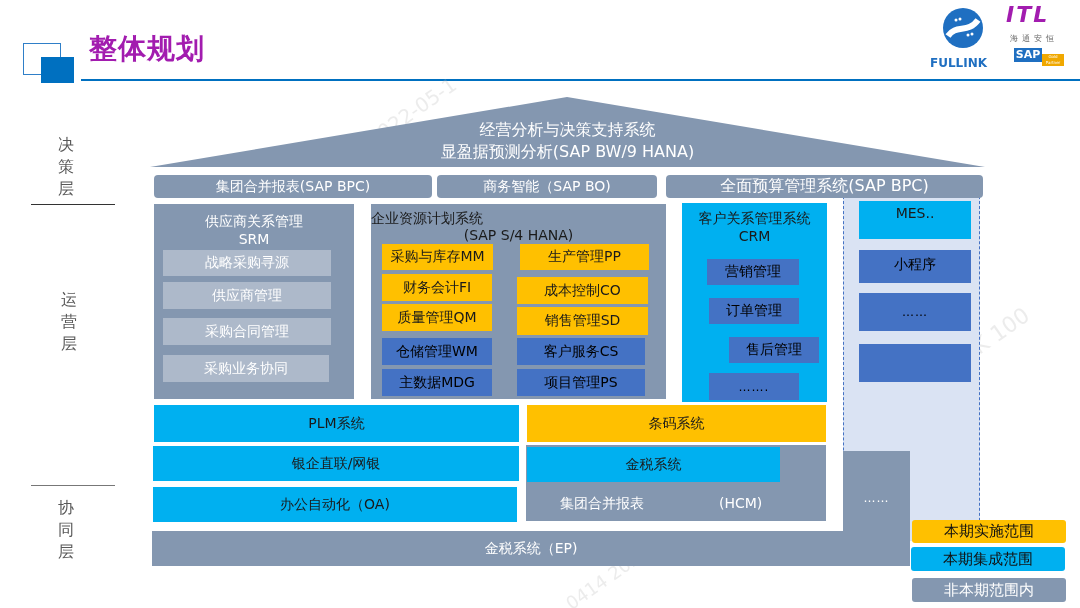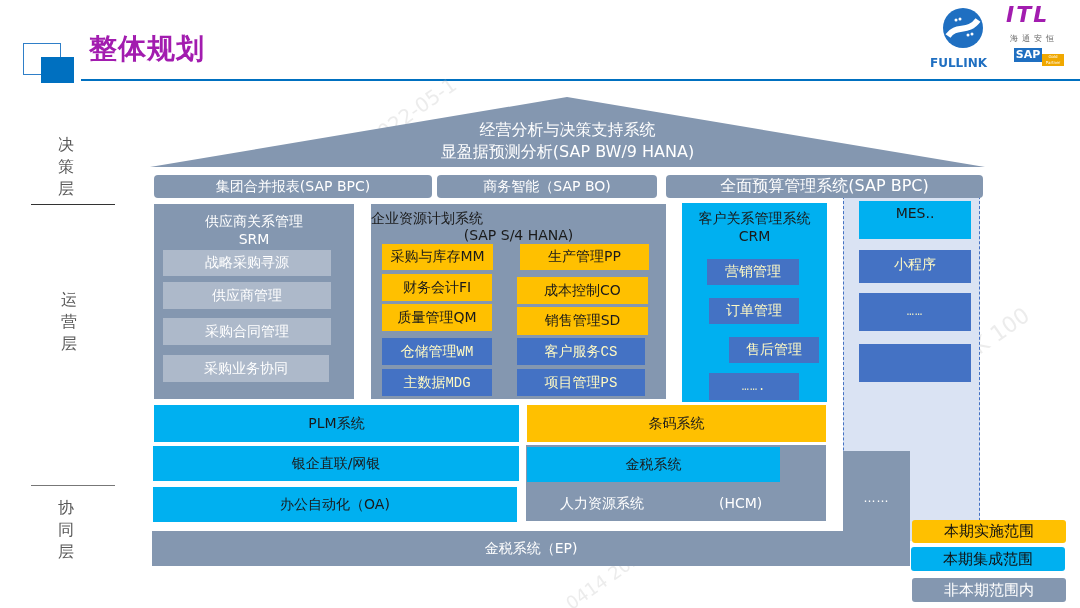--- a/index.html
+++ b/index.html
@@ -7,21 +7,21 @@
     width:1080px; height:608px; position:relative; overflow:hidden;
     background:#ffffff;
     font-family: "DejaVu Sans", "Liberation Sans", sans-serif;
   }
   .abs { position:absolute; box-sizing:border-box; }
   .center { display:flex; align-items:center; justify-content:center; text-align:left; }
   .gray { background:#8497b0; color:#ffffff; }
   .lgray { background:#adb9ca; color:#ffffff; }
   .cyan { background:#00b0f0; color:#1a1a1a; }
   .gold { background:#ffc000; color:#1a1a1a; }
-  .blue { background:#4472c4; color:#fef9c3;font-family:Liberation Mono, monospace; }
+  .blue { background:#4472c4; color:#000000; }
 
   
   .hdr-sq1 { left:23px; top:43px; width:38px; height:32px; border:1px solid #2f7fc8; background:#fff; }
   .hdr-sq2 { left:41px; top:57px; width:33px; height:26px; background:#0070c0; }
   .hdr-line { left:81px; top:79px; width:1000px; height:2px; background:#0070c0; }
   .title { left:89px; top:30px; font-size:28px; font-weight:bold; color:#a21caf; letter-spacing:1px; }
   .logo-wrap { left:930px; top:2px; width:150px; height:74px; }
 
   
   .layer { width:20px; font-size:16px; color:#595959; line-height:22px; text-align:center; }
@@ -122,21 +122,21 @@
 <div class="abs gray" style="left:843px;top:451px;width:67px;height:90px;"></div>
 
 <div class="abs cyan center txt14" style="left:154px;top:405px;width:365px;height:37px;">PLM系统</div>
 <div class="abs gold center txt14" style="left:527px;top:405px;width:299px;height:37px;">条码系统</div>
 
 <div class="abs cyan center txt14" style="left:153px;top:446px;width:366px;height:35px;">银企直联/网银</div>
 <div class="abs cyan center txt14" style="left:527px;top:447px;width:253px;height:35px;">金税系统</div>
 
 <div class="abs cyan center txt14" style="left:153px;top:487px;width:364px;height:35px;">办公自动化（OA)</div>
 <div class="abs gray" style="left:527px;top:488px;width:299px;height:33px;">
-  <div class="abs txt14" style="left:33px;top:7px;">人力资源系统</div>
+  <div class="abs txt14" style="left:33px;top:7px;">集团合并报表</div>
   <div class="abs txt14" style="left:192px;top:7px;">(HCM)</div>
 </div>
 <div class="abs center dots" style="left:843px;top:485px;width:67px;height:26px;color:#fff;">……</div>
 
 <div class="abs gray center txt14" style="left:152px;top:531px;width:758px;height:35px;">金税系统（EP)</div>
 
 <div class="abs center txt15" style="left:912px;top:520px;width:154px;height:23px;border-radius:3px;background:#ffc000;color:#111;">本期实施范围</div>
 <div class="abs center txt15" style="left:911px;top:547px;width:154px;height:24px;border-radius:3px;background:#00b0f0;color:#111;">本期集成范围</div>
 <div class="abs center txt15" style="left:912px;top:578px;width:154px;height:24px;border-radius:3px;background:#8497b0;color:#fff;">非本期范围内</div>
 

